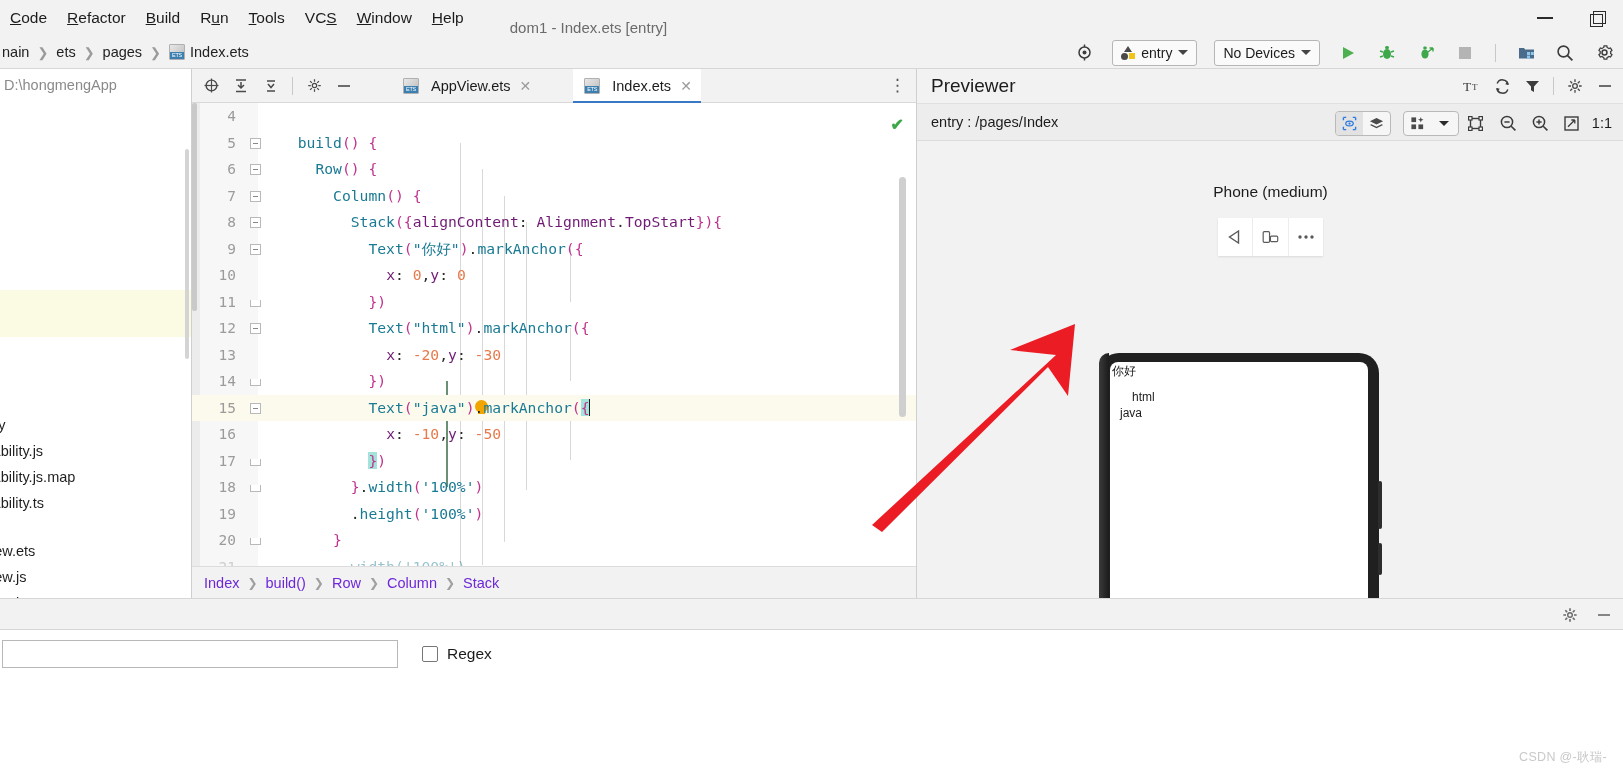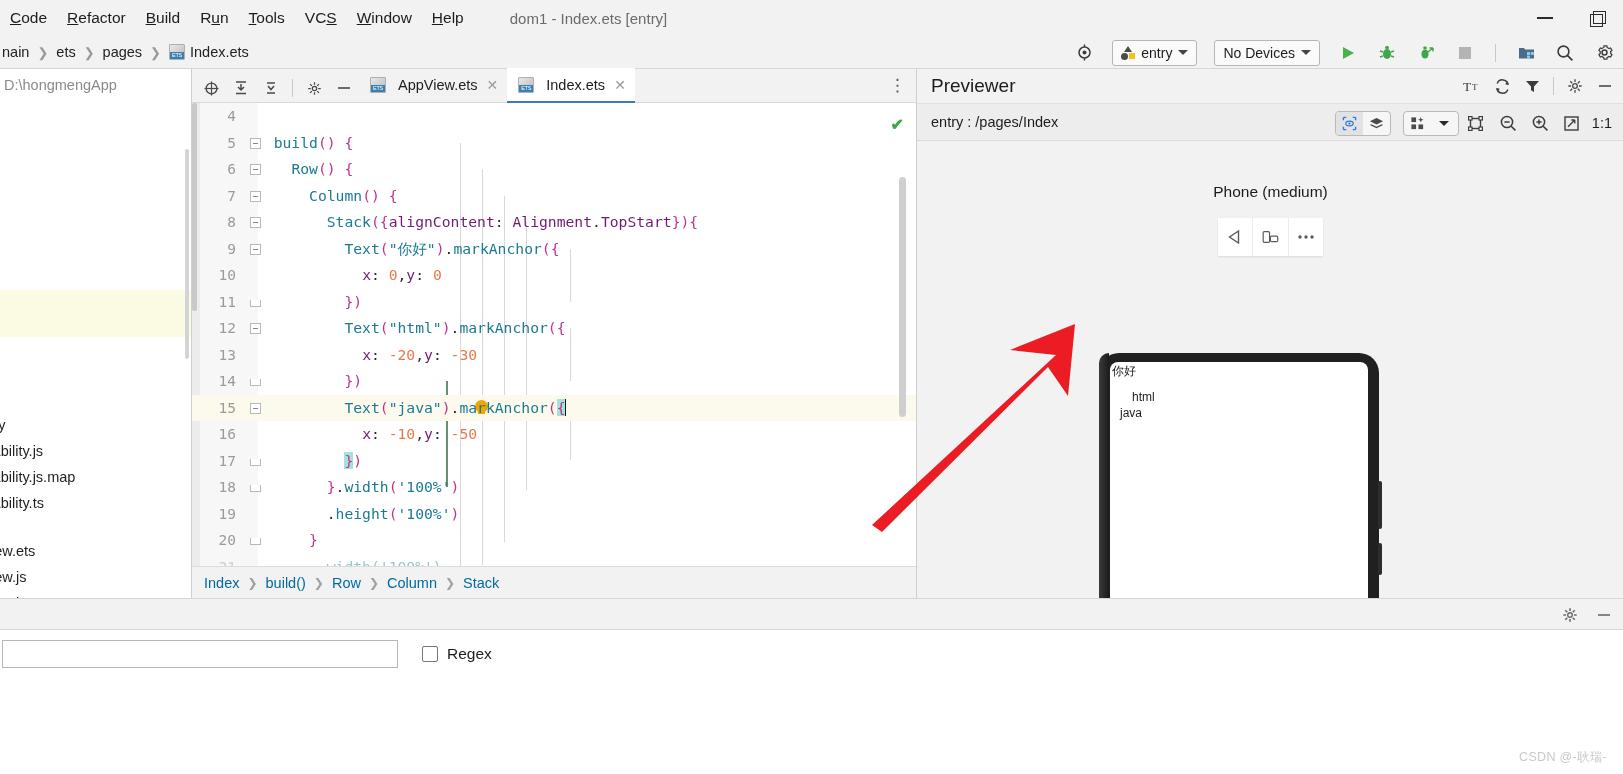--- a/index.html
+++ b/index.html
@@ -15,21 +15,21 @@
     position: relative;
     width: 1623px; height: 774px;
     background: #ffffff;
   }
 
   
   .titlebar {
     position: absolute; left: 0; top: 0;
     width: 1623px; height: 36px;
     background: #f2f2f2;
-    display: flex; align-items: center;
+    display: flex; align-items: flex-end;
   }
   .menubar {
     display: flex; align-items: center;
     height: 36px;
     padding-left: 0px;
   }
   .menu-item {
     padding: 0 10px;
     font-size: 15.5px;
     color: #1c1c1c;
@@ -161,22 +161,23 @@
   
   .editor-pane {
     position: absolute; left: 192px; top: 69px;
     width: 724px; height: 529px;
     background: #ffffff;
   }
   .tabstrip {
     position: absolute; left: 0; top: 0;
     width: 724px; height: 34px;
     background: #f2f2f2;
-    display: flex; align-items: flex-end;
+    display: flex; align-items: center;
     border-bottom: 1px solid #d9d9d9;
+    gap: 33px;
   }
   .tab-tools { display: flex; align-items: center; padding-left: 4px; }
   .tab {
     height: 34px; display: flex; align-items: center; gap: 7px;
     padding: 0 9px 0 11px; font-size: 14.5px; color: #1c1c1c;
     position: relative; white-space: nowrap;
   }
   .tab.active { background: #ffffff; }
   .tab.active::after {
     content:""; position:absolute; left:0; right:0; bottom:-1px;
@@ -210,21 +211,21 @@
     position: relative; height: 26.5px; line-height: 26.5px;
     font-family: "DejaVu Sans Mono", monospace; font-size: 14.7px;
     white-space: pre;
   }
   .line.current { background: #fcfaec; }
   .lnum {
     position: absolute; left: 0; width: 44px; text-align: right;
     color: #9b9b9b; font-family: "DejaVu Sans Mono", monospace;
     font-size: 14.5px;
   }
-  .code-txt { position: absolute; left: 64px; }
+  .code-txt { position: absolute; left: 88px; }
   .fold {
     position: absolute; left: 58px; top: 8px;
     width: 11px; height: 11px;
   }
   .fold.minus {
     border: 1px solid #b9b9b9; background: #fff;
   }
   .fold.minus::after {
     content:""; position:absolute; left:2px; top:4px; width:5px; height:1px; background:#888;
   }
@@ -268,21 +269,21 @@
     position:absolute; right:12px; top:12px;
     color:#3ea74a; font-size:16px; font-weight:bold;
   }
 
   .bc-bar {
     position: absolute; left: 0; bottom: 0;
     width: 724px; height: 32px;
     background: #f2f2f2; border-top: 1px solid #dcdcdc;
     display: flex; align-items: center; padding-left: 12px;
   }
-  .bc-item { font-size: 14.5px; color: #0369a1; }
+  .bc-item { font-size: 14.5px; color: #6d28d9; }
   .bc-sep { color: #a0a0a0; font-size: 12px; padding: 0 8px; }
 
   
   .prev-pane {
     position: absolute; left: 916px; top: 69px;
     width: 707px; height: 529px;
     background: #f2f2f2;
     border-left: 1px solid #cfcfcf;
   }
   .prev-head {

